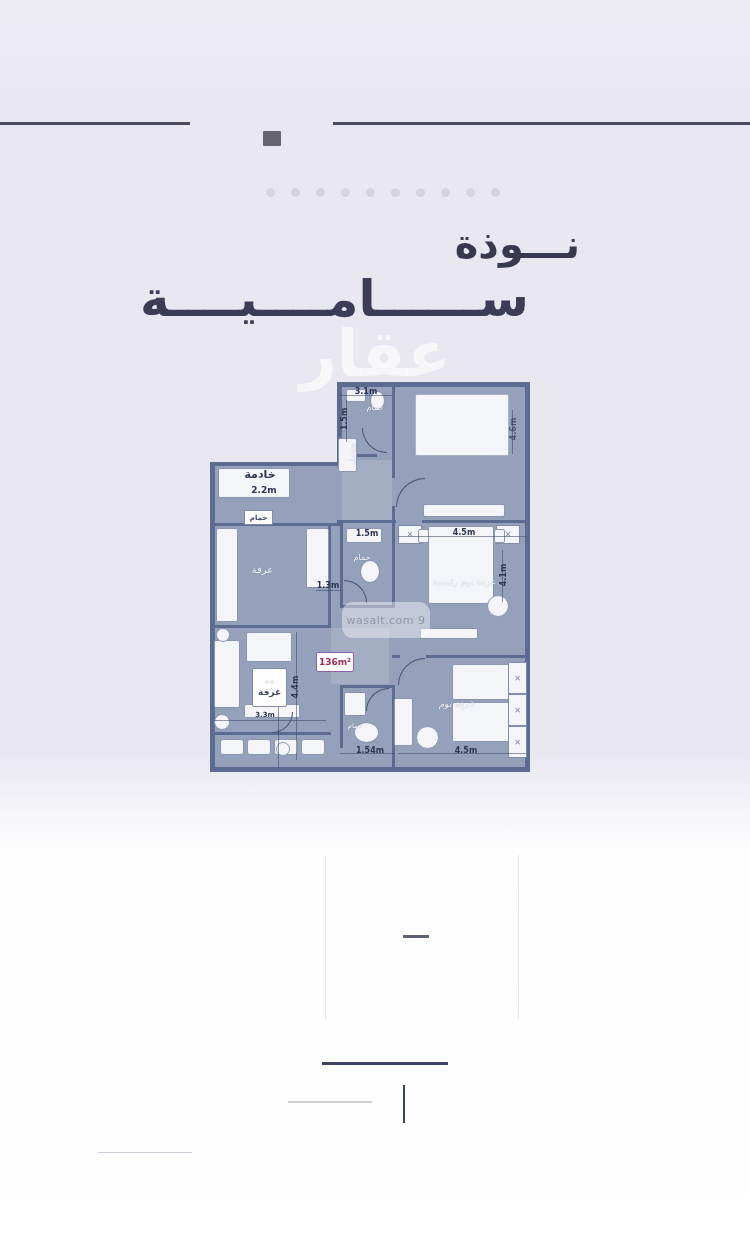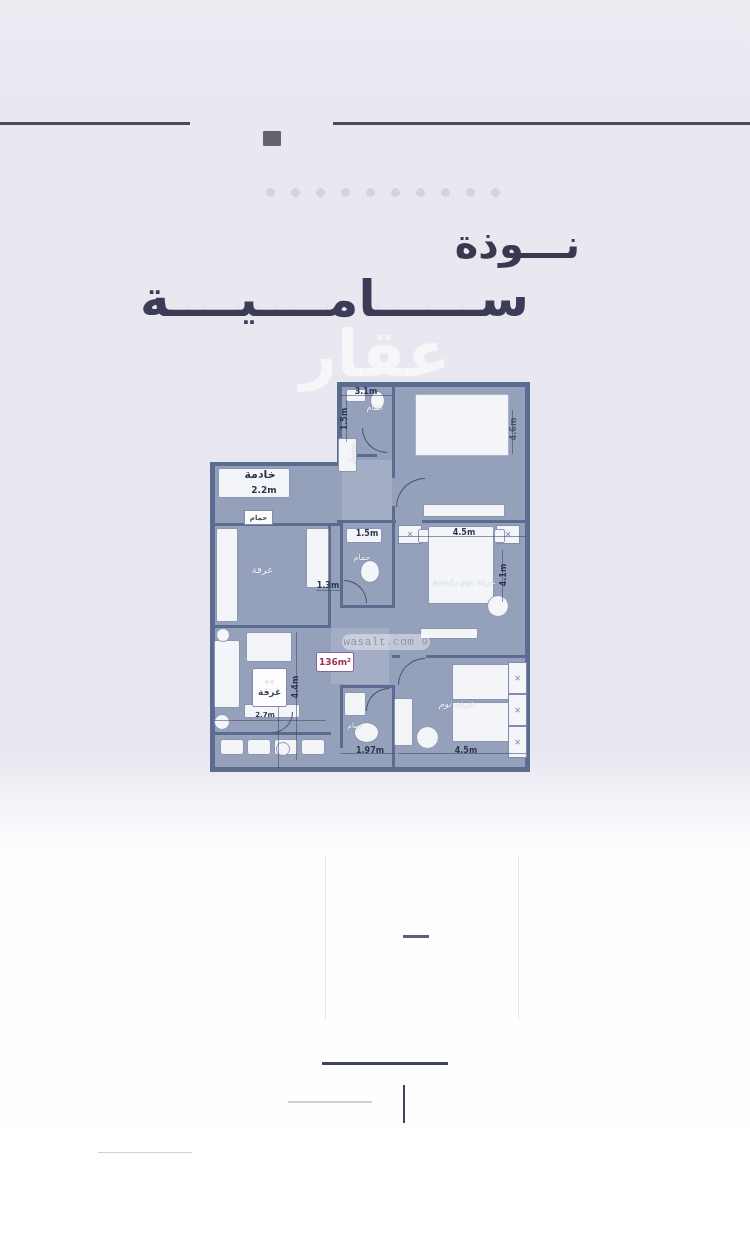--- a/index.html
+++ b/index.html
@@ -183,26 +183,26 @@
   </div>
 
   <div class="dlbl" style="left:138px;top:6px;width:36px;">3.1m</div>
   <div class="dlbl vrot" style="left:121px;top:32px;width:30px;height:10px;">1.5m</div>
   <div class="dlbl" style="left:142px;top:148px;width:30px;">1.5m</div>
   <div class="dlbl" style="left:104px;top:200px;width:28px;">1.3m</div>
   <div class="dlbl" style="left:238px;top:147px;width:32px;">4.5m</div>
   <div class="dlbl vrot" style="left:278px;top:188px;width:34px;height:10px;">4.1m</div>
   <div class="dlbl vrot" style="left:288px;top:42px;width:34px;height:10px;opacity:.7;">4.6m</div>
   <div class="dlbl vrot" style="left:70px;top:300px;width:34px;height:10px;">4.4m</div>
-  <div class="dlbl" style="left:40px;top:330px;width:30px;font-size:7px;">2.7m</div>
-  <div class="dlbl" style="left:140px;top:365px;width:40px;">1.97m</div>
+  <div class="dlbl" style="left:40px;top:330px;width:30px;font-size:7px;">3.3m</div>
+  <div class="dlbl" style="left:140px;top:365px;width:40px;">1.54m</div>
   <div class="dlbl" style="left:240px;top:365px;width:32px;">4.5m</div>
 
   <div class="badge" style="left:106px;top:270px;width:36px;height:18px;">136m²</div>
-  <div class="wm-pill" style="left:132px;top:252px;width:88px;height:16px;font-family:Liberation Mono, monospace;">wasalt.com 9</div>
+  <div class="wm-pill" style="left:132px;top:220px;width:88px;height:36px;">wasalt.com 9</div>
 </div>
 
 <div class="ghost-line" style="left:325px;top:855px;width:1px;height:165px;opacity:.5;"></div>
 <div class="ghost-line" style="left:518px;top:855px;width:1px;height:165px;opacity:.5;"></div>
 <div class="fade-line" style="left:403px;top:935px;width:26px;height:3px;opacity:.85;"></div>
 <div class="fade-line" style="left:322px;top:1062px;width:126px;height:3px;"></div>
 <div class="fade-line" style="left:403px;top:1085px;width:2px;height:38px;"></div>
 <div class="ghost-line" style="left:288px;top:1101px;width:84px;height:2px;"></div>
 <div class="ghost-line" style="left:98px;top:1152px;width:94px;height:1px;"></div>
 

